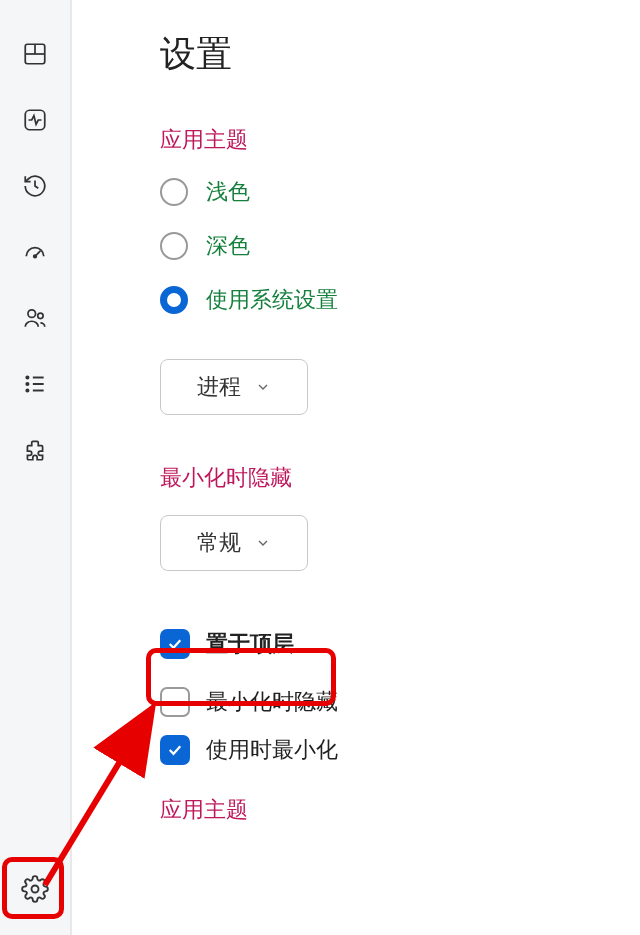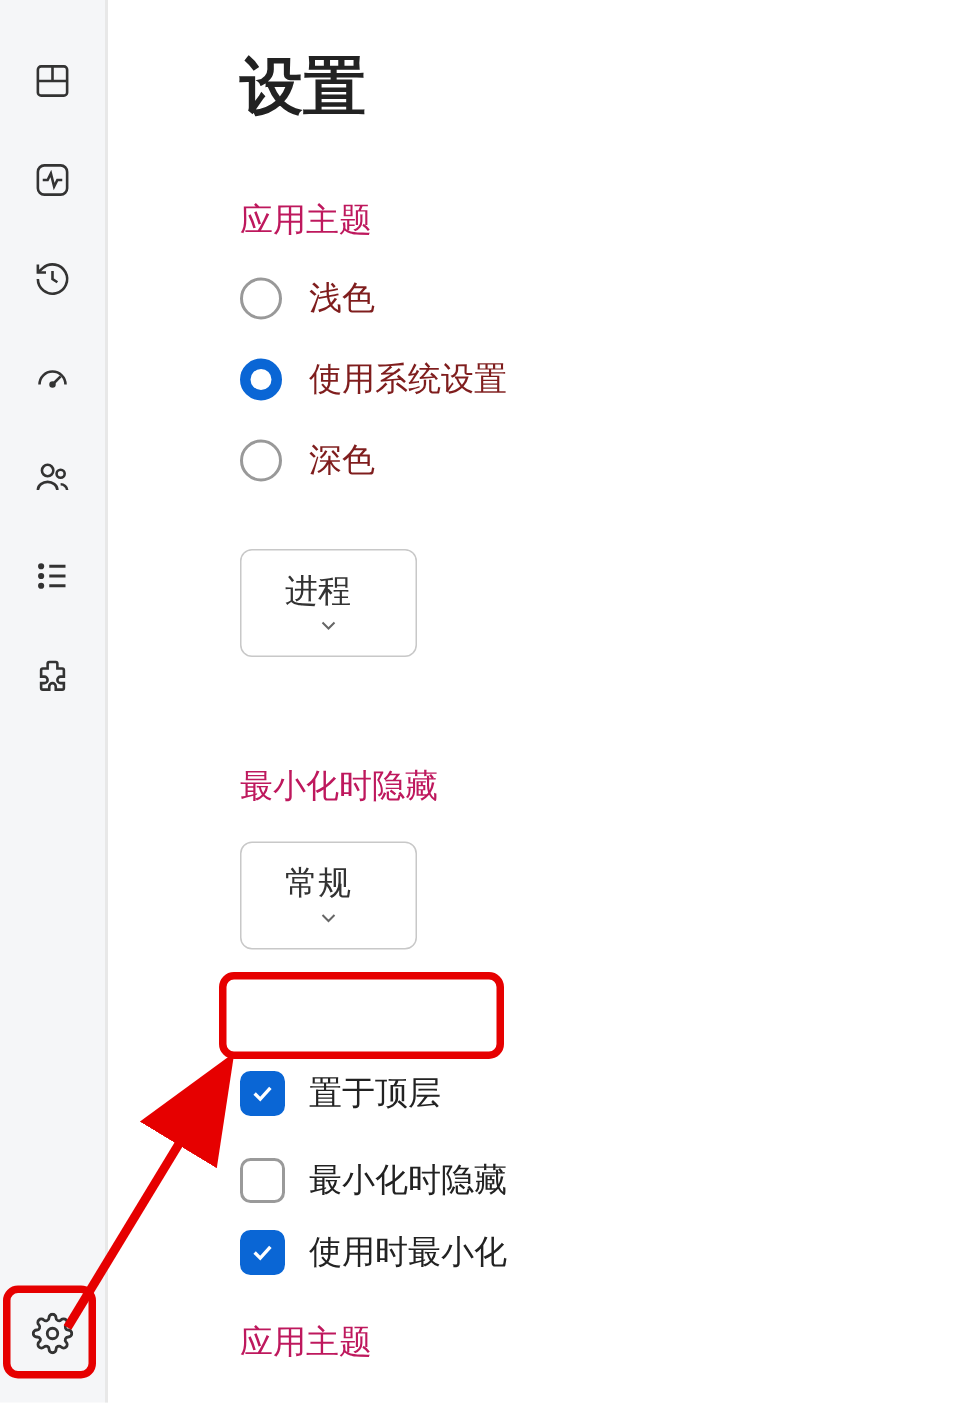--- a/index.html
+++ b/index.html
@@ -37,22 +37,22 @@
   .sidebar-spacer { flex: 1; }
   .sidebar-settings {
     margin-bottom: 22px;
   }
   .main {
     position: absolute;
     left: 74px; top: 0; right: 0; bottom: 0;
     padding: 30px 0 0 86px;
   }
   .page-title {
-    font-size: 42px;
-    font-weight: 700;
+    font-size: 36px;
+    font-weight: 400;
     color: #222;
     margin-bottom: 46px;
   }
   .section-label {
     font-size: 22px;
     color: #be185d;
     margin-bottom: 22px;
   }
   .radio-group { margin-bottom: 44px; }
   .radio-row {
@@ -65,41 +65,40 @@
     width: 28px; height: 28px;
     border: 2px solid #999;
     border-radius: 50%;
     margin-right: 18px;
     position: relative;
     flex-shrink: 0;
   }
   .radio.checked {
     border: 7px solid #0a66d5;
   }
-  .radio-label { font-size: 22px; color: #7f1d1d; }
+  .radio-label { font-size: 22px; color: #15803d; }
   .dropdown {
     display: inline-flex;
     align-items: center;
     border: 1.5px solid #c8c8c8;
     border-radius: 8px;
-    padding: 12px 22px;
-    margin-bottom: 71px;
+    padding: 12px 36px;
+    margin-bottom: 48px;
     cursor: pointer;
     min-width: 118px;
-    flex-direction: column;
   }
   .dropdown-label { font-size: 22px; color: #333; margin-right: 14px; }
   .check-group { margin-bottom: 30px; }
   .check-row {
     display: flex;
     align-items: center;
     margin-bottom: 18px;
     cursor: pointer;
   }
-  .first-check-row { padding: 10px 0 10px 0; }
+  .first-check-row { padding: 10px 0 10px 0; font-weight: bold; }
   .checkbox {
     width: 30px; height: 30px;
     border: 2px solid #9a9a9a;
     border-radius: 7px;
     margin-right: 16px;
     flex-shrink: 0;
     display: flex;
     align-items: center;
     justify-content: center;
   }
@@ -191,26 +190,26 @@
   <h1 class="page-title">设置</h1>
 
   
   <div class="section-label">应用主题</div>
   <div class="radio-group">
     <div class="radio-row">
       <div class="radio"></div>
       <span class="radio-label">浅色</span>
     </div>
     <div class="radio-row">
+      <div class="radio"></div>
+      <span class="radio-label">深色</span>
+    </div>
+    <div class="radio-row">
       <div class="radio checked"></div>
       <span class="radio-label">使用系统设置</span>
-    </div>
-    <div class="radio-row">
-      <div class="radio"></div>
-      <span class="radio-label">深色</span>
     </div>
   </div>
 
   
   <div class="dropdown">
     <span class="dropdown-label">进程</span>
     <svg width="16" height="16" viewBox="0 0 24 24" fill="none" stroke="#666" stroke-width="2">
         <polyline points="6 9 12 15 18 9"></polyline>
       </svg>
   </div>

